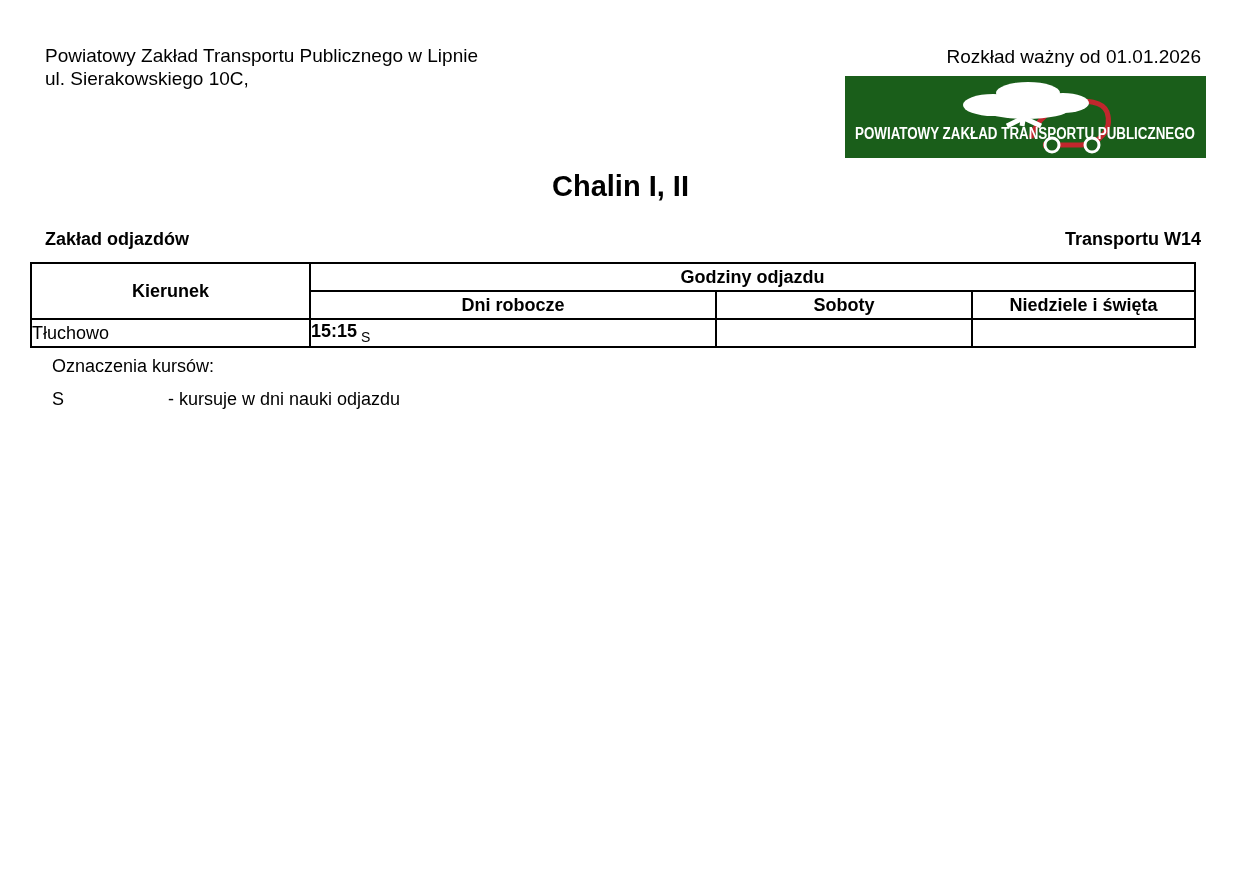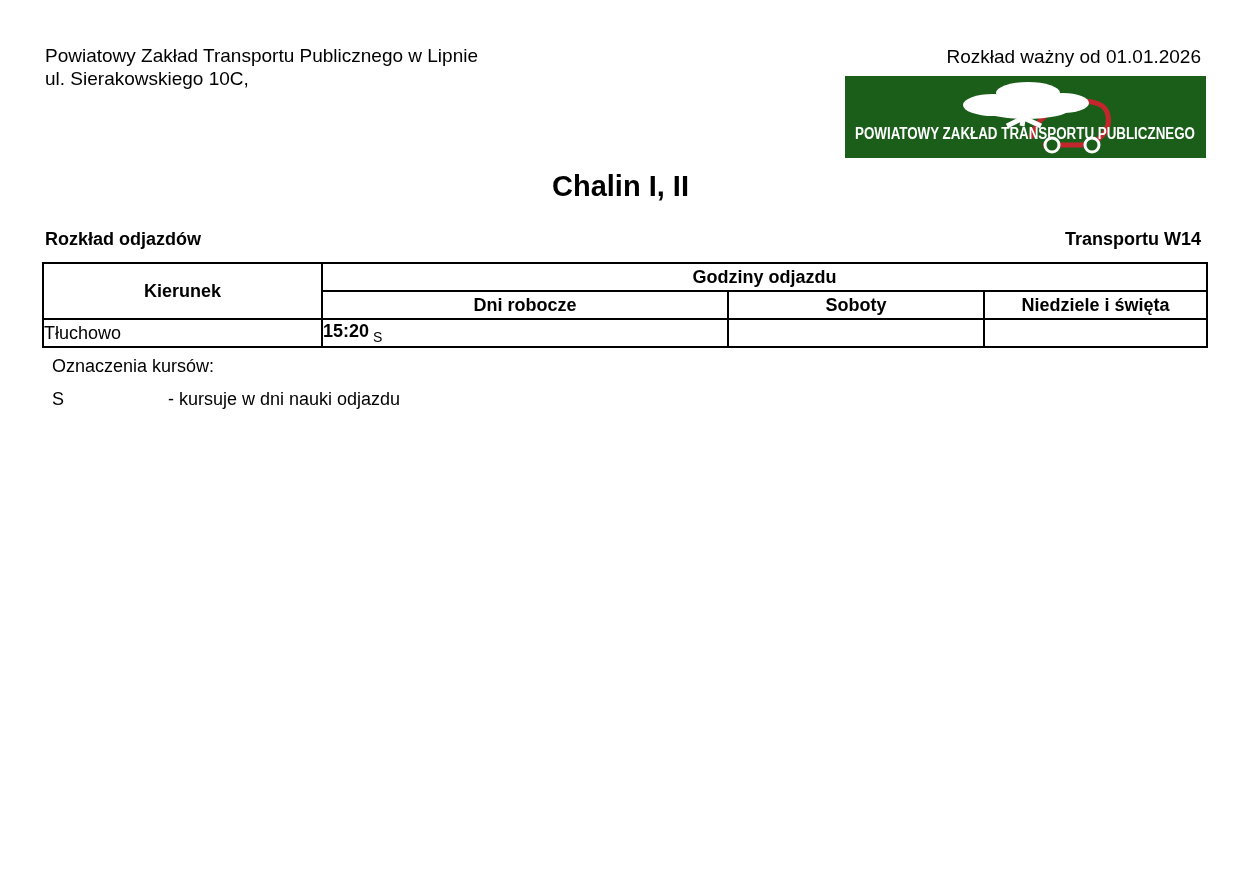--- a/index.html
+++ b/index.html
@@ -48,21 +48,21 @@
     left: 45px;
     right: 40px;
     top: 229px;
     display: flex;
     justify-content: space-between;
     font-size: 18px;
     font-weight: bold;
   }
   table.timetable {
     position: absolute;
-    left: 42px;
+    left: 30px;
     top: 262px;
     width: 1164px;
     border-collapse: collapse;
     table-layout: fixed;
     border-radius: 10px;
   }
   table.timetable th, table.timetable td {
     border: 2px solid #000000;
     padding: 0;
     font-size: 18px;
@@ -141,21 +141,21 @@
         </g>
         <path d="M179 38 L177 50 M178 42 L162 50 M179 42 L196 50" stroke="#ffffff" stroke-width="5" fill="none"></path>
       </g>
       <text x="180" y="63" text-anchor="middle" fill="#ffffff" font-family="Liberation Sans, DejaVu Sans, sans-serif" font-size="16" font-weight="bold" textLength="340" lengthAdjust="spacingAndGlyphs">POWIATOWY ZAKŁAD TRANSPORTU PUBLICZNEGO</text>
     </svg>
   </div>
 
   <div class="page-title">Chalin I, II</div>
 
   <div class="section-row">
-    <span>Rozkład odjazdów</span>
+    <span>Zakład odjazdów</span>
     <span>Transportu W14</span>
   </div>
 
   <table class="timetable">
     <colgroup>
       <col class="col-kierunek">
       <col class="col-dnirobocze">
       <col class="col-soboty">
       <col class="col-niedziele">
     </colgroup>
@@ -165,21 +165,21 @@
       <th colspan="3">Godziny odjazdu</th>
     </tr>
     <tr class="hrow2">
       <th>Dni robocze</th>
       <th>Soboty</th>
       <th>Niedziele i święta</th>
     </tr>
     <tr class="drow">
       <td class="cell-kierunek">Tłuchowo</td>
       <td class="cell-time">
-        <span class="time-value">15:20</span><span class="time-marker">S</span>
+        <span class="time-value">15:15</span><span class="time-marker">S</span>
       </td>
       <td class="cell-time"></td>
       <td class="cell-time"></td>
     </tr>
   </tbody>
     </table>
 
   <div class="legend-heading">Oznaczenia kursów:</div>
   <div class="legend-item">
     <span class="legend-symbol">S</span>

